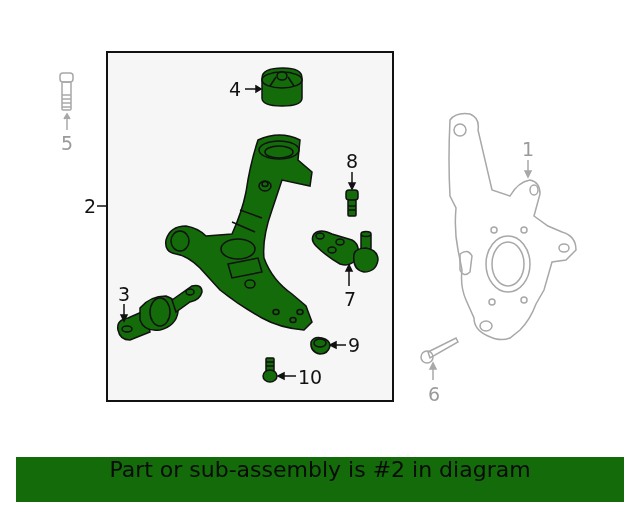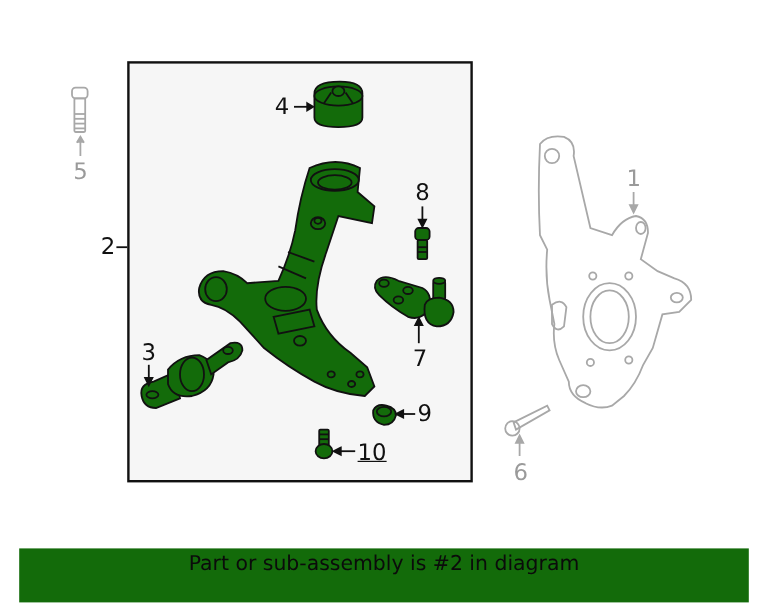--- a/index.html
+++ b/index.html
@@ -6,21 +6,21 @@
   body { width:640px; height:512px; background:#ffffff; position:relative; overflow:hidden;
          font-family:"DejaVu Sans", sans-serif; }
   .stage { position:absolute; left:0; top:0; width:640px; height:512px; }
   .assembly-box { position:absolute; left:106px; top:51px; width:284px; height:347px;
                   background:#f6f6f6; border:2px solid #111; }
   .lbl { position:absolute; font-size:19px; line-height:20px; }
   .lbl.dark { color:#111; }
   .lbl.grey { color:#9a9a9a; }
   .banner { position:absolute; left:16px; top:457px; width:608px; height:45px;
             background:#136b0a; color:#0b0b0b; text-align:center;
-            font-size:17px; line-height:20px; padding-top:3px; box-sizing:border-box; }
+            font-size:22px; line-height:20px; padding-top:3px; box-sizing:border-box; }
   .banner div { white-space:nowrap; }
   svg { position:absolute; left:0; top:0; }
 </style>
 </head>
 <body>
 
 <div class="stage">
 
   <div class="assembly-box"></div>
 
@@ -160,21 +160,21 @@
       <path d="M430 369 L433 363 L436 369 Z"></path>
     </g>
   </svg>
 
   <span class="lbl dark" style="left:229px;top:79px;">4</span>
   <span class="lbl dark" style="left:84px;top:196px;">2</span>
   <span class="lbl dark" style="left:346px;top:151px;">8</span>
   <span class="lbl dark" style="left:118px;top:284px;">3</span>
   <span class="lbl dark" style="left:344px;top:289px;">7</span>
   <span class="lbl dark" style="left:348px;top:335px;">9</span>
-  <span class="lbl dark" style="left:298px;top:367px;text-decoration:underline;">10</span>
+  <span class="lbl dark" style="left:298px;top:367px;">10</span>
   <span class="lbl grey" style="left:61px;top:133px;">5</span>
   <span class="lbl grey" style="left:522px;top:139px;">1</span>
   <span class="lbl grey" style="left:428px;top:384px;">6</span>
 
   <div class="banner">
     <div>Part or sub-assembly is #2 in diagram</div>
   </div>
 </div>
 
 </body></html>

